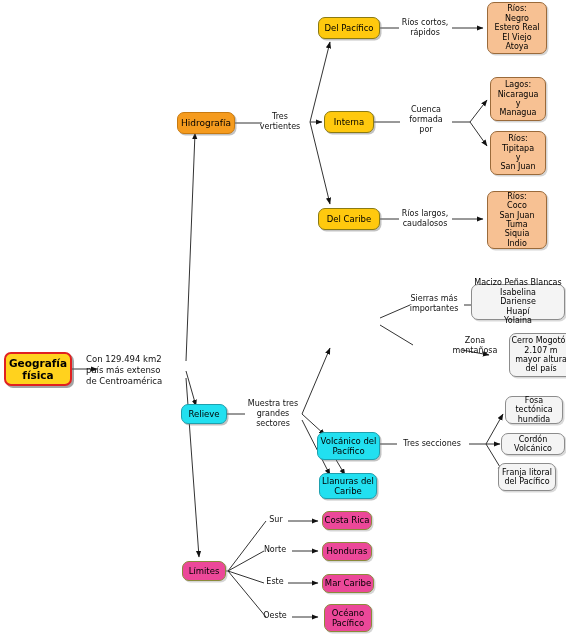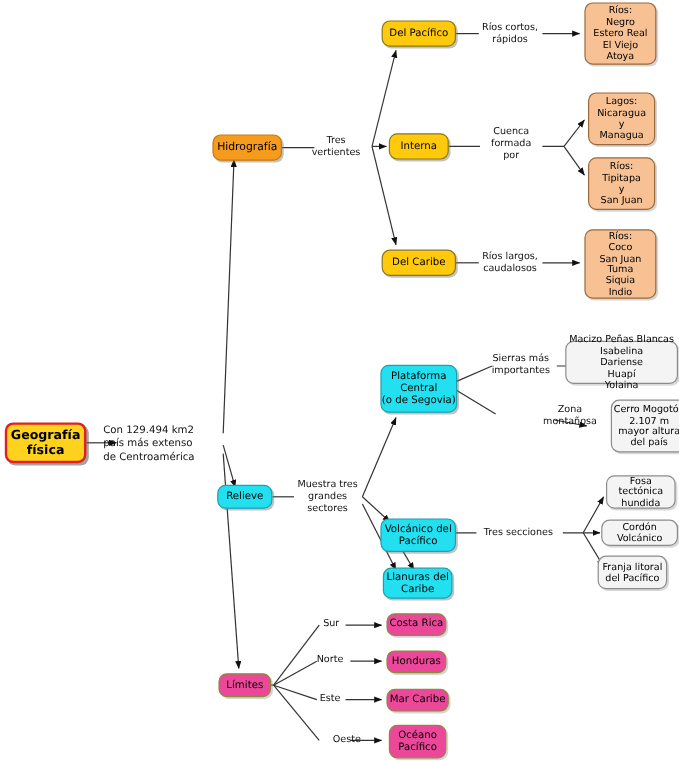--- a/index.html
+++ b/index.html
@@ -226,23 +226,20 @@
 San Juan
 Tuma
 Siquia
 Indio</div>
 
   <div class="node n-cyan" style="left:181px; top:404px; width:46px; height:20px;">Relieve</div>
   <div class="linklabel" style="left:242px; top:399px; width:62px;">Muestra tres
 grandes
 sectores</div>
 
-  <div class="node n-cyan" style="left:317px; top:304px; width:64px; height:40px;">Plataforma
-Central
-(o de Segovia)</div>
   <div class="linklabel" style="left:404px; top:294px; width:60px;">Sierras más
 importantes</div>
   <div class="node n-gray" style="left:471px; top:284px; width:94px; height:36px;">Macizo Peñas Blancas
 Isabelina
 Dariense
 Huapí
 Yolaina</div>
   <div class="linklabel" style="left:408px; top:336px; width:54px;margin-left:40px;">Zona
 montañosa</div>
   <div class="node n-gray" style="left:491px; top:333px; width:64px; height:44px;margin-left:18px;">Cerro Mogotón
@@ -266,17 +263,17 @@
 
   <div class="linklabel" style="left:262px; top:515px; width:28px;">Sur</div>
   <div class="node n-pale" style="left:322px; top:511px; width:50px; height:19px;">Costa Rica</div>
 
   <div class="linklabel" style="left:258px; top:545px; width:34px;">Norte</div>
   <div class="node n-pale" style="left:322px; top:542px; width:50px; height:19px;">Honduras</div>
 
   <div class="linklabel" style="left:260px; top:577px; width:30px;">Este</div>
   <div class="node n-pale" style="left:322px; top:574px; width:52px; height:19px;">Mar Caribe</div>
 
-  <div class="linklabel" style="left:258px; top:611px; width:34px;margin-left:14px;">Oeste</div>
+  <div class="linklabel" style="left:258px; top:611px; width:34px;">Oeste</div>
   <div class="node n-pale" style="left:324px; top:604px; width:48px; height:28px;">Océano
 Pacífico</div>
 
 </div>
 
 </body></html>

